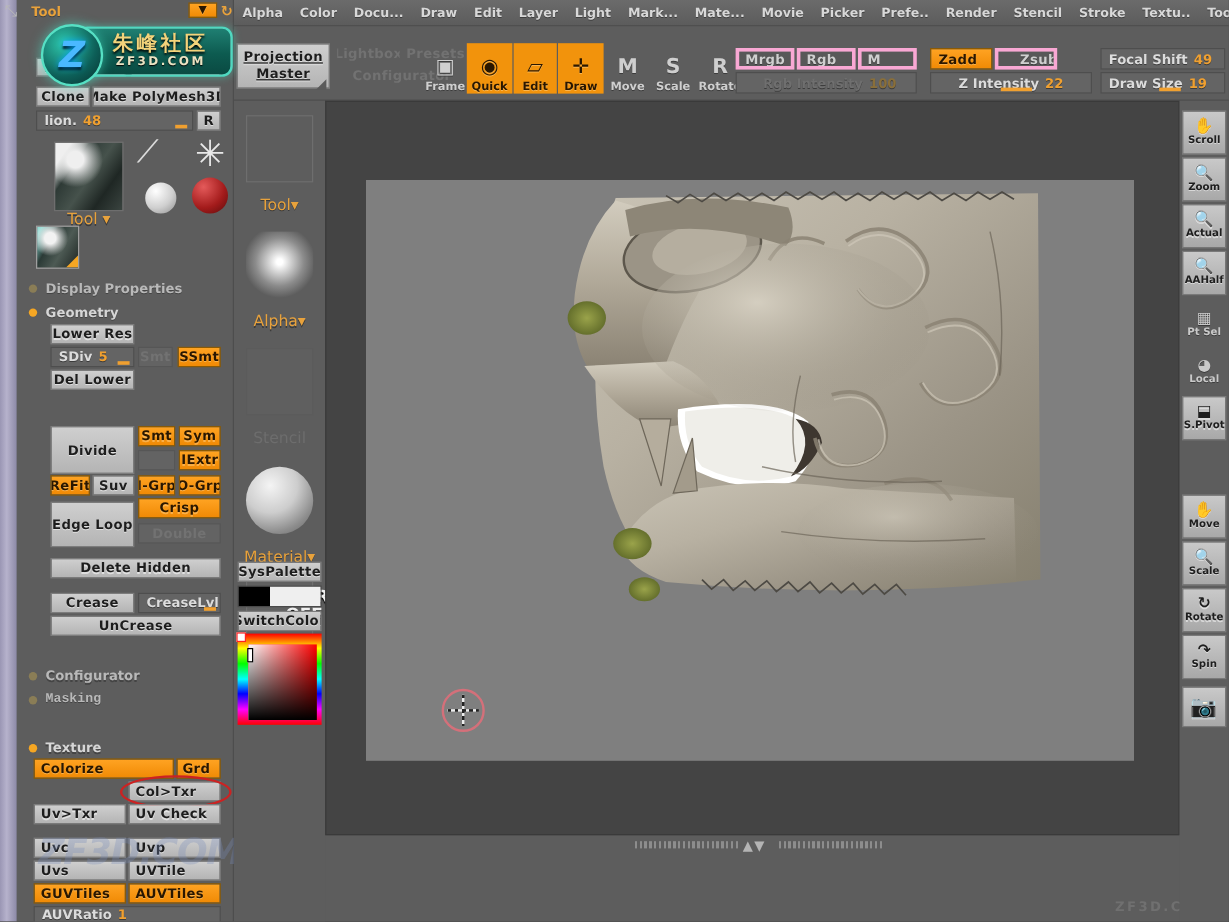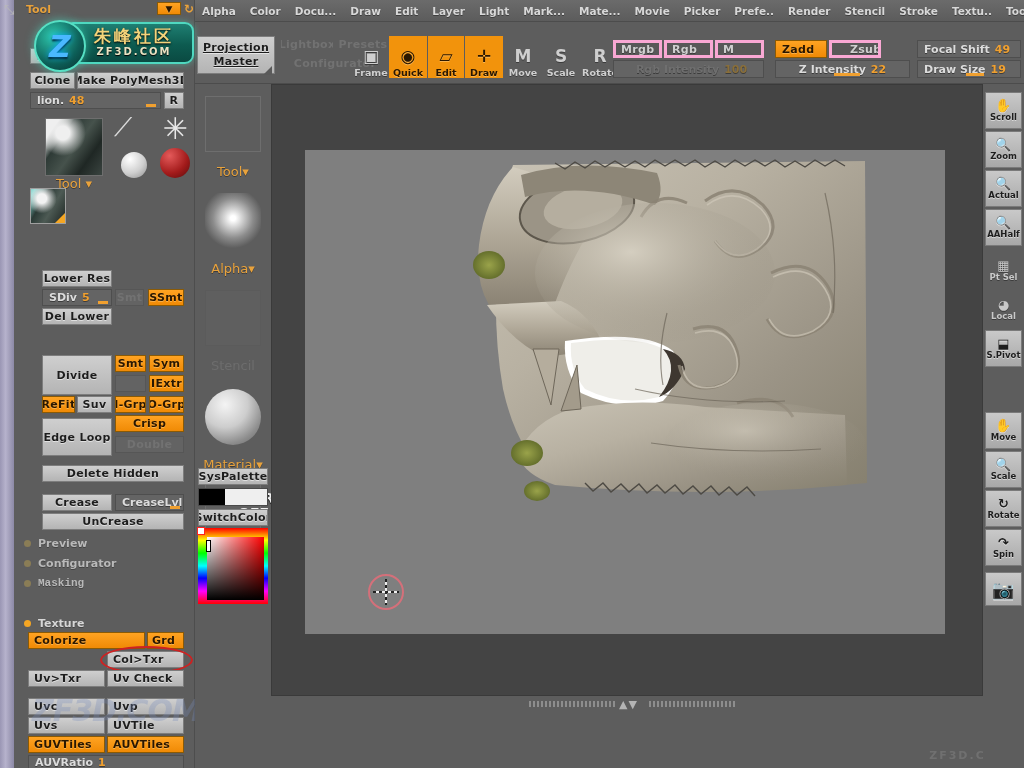--- a/index.html
+++ b/index.html
@@ -268,21 +268,29 @@
                 background:radial-gradient(circle at 34% 28%,#fff,#cfcfcf 55%,#8d8d8d);"></div>
     <div style="position:absolute;left:146px;top:148px;width:30px;height:30px;border-radius:50%;
                 background:radial-gradient(circle at 32% 26%,#e45a5a,#a31b1b 58%,#5a0b0b);"></div>
 
     <div class="lbl" style="position:absolute;left:30px;top:164px;width:60px;">
       <span>Tool</span> <span>▾</span>
     </div>
 
     <div class="thumb selcup" style="position:absolute;left:16px;top:188px;width:36px;height:36px;"></div>
 
-
+    <div class="secrow" style="position:absolute;left:5px;top:230px;width:176px;">
+      <span class="dot"></span>
+      <span>Display Properties</span>
+    </div>
+
+    <div class="secrow open" style="position:absolute;left:5px;top:250px;width:176px;">
+      <span class="dot"></span>
+      <span>Geometry</span>
+    </div>
 
     <div class="zb" style="position:absolute;left:28px;top:270px;width:70px;height:17px;">Lower Res</div>
 
     <div class="slider" style="position:absolute;left:28px;top:289px;width:70px;height:17px;">
       <span>SDiv</span>
       <span class="num">5</span>
       <span class="knob" style="right:3px;width:10px;"></span>
     </div>
     <div class="zb dim" style="position:absolute;left:101px;top:289px;width:29px;height:17px;">Smt</div>
     <div class="zb on" style="position:absolute;left:134px;top:289px;width:36px;height:17px;">SSmt</div>
@@ -306,24 +314,20 @@
 
     <div class="zb" style="position:absolute;left:28px;top:465px;width:142px;height:17px;">Delete Hidden</div>
 
     <div class="zb" style="position:absolute;left:28px;top:494px;width:70px;height:17px;">Crease</div>
     <div class="slider" style="position:absolute;left:101px;top:494px;width:69px;height:17px;">
       <span>CreaseLvl</span>
       <span class="knob" style="right:3px;width:10px;"></span>
     </div>
     <div class="zb" style="position:absolute;left:28px;top:513px;width:142px;height:17px;">UnCrease</div>
 
-    <div class="secrow" style="position:absolute;left:5px;top:533px;width:176px;">
-      <span class="dot"></span>
-      <span>Preview</span>
-    </div>
     <div class="secrow" style="position:absolute;left:5px;top:553px;width:176px;">
       <span class="dot"></span>
       <span>Configurator</span>
     </div>
     <div class="secrow" style="position:absolute;left:5px;top:573px;width:176px;font-family:Liberation Mono, monospace;">
       <span class="dot"></span>
       <span>Masking</span>
     </div>
     <div class="secrow open" style="position:absolute;left:5px;top:613px;width:176px;">
       <span class="dot"></span>

